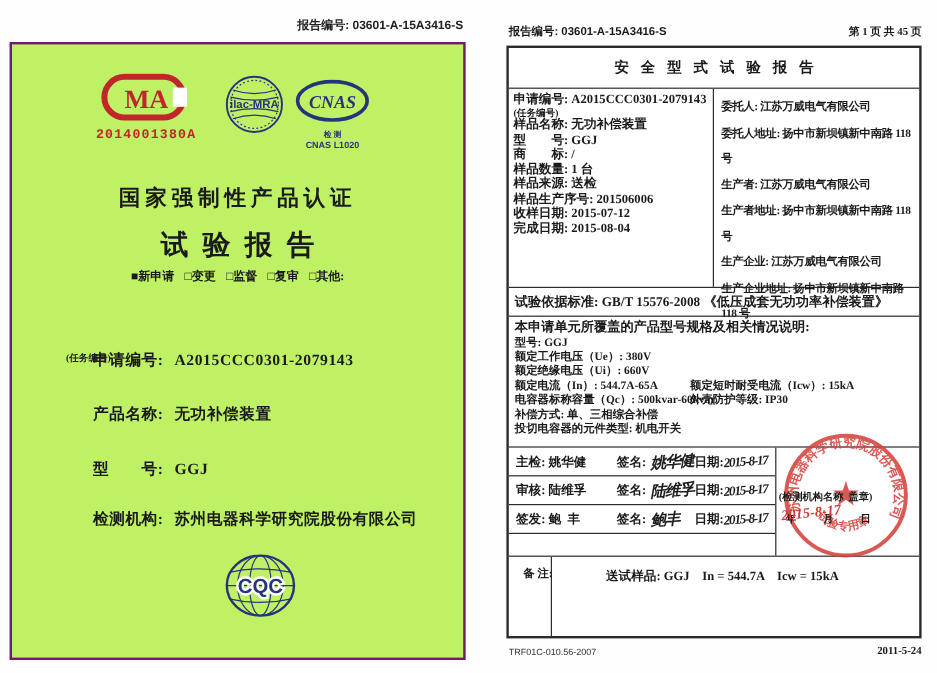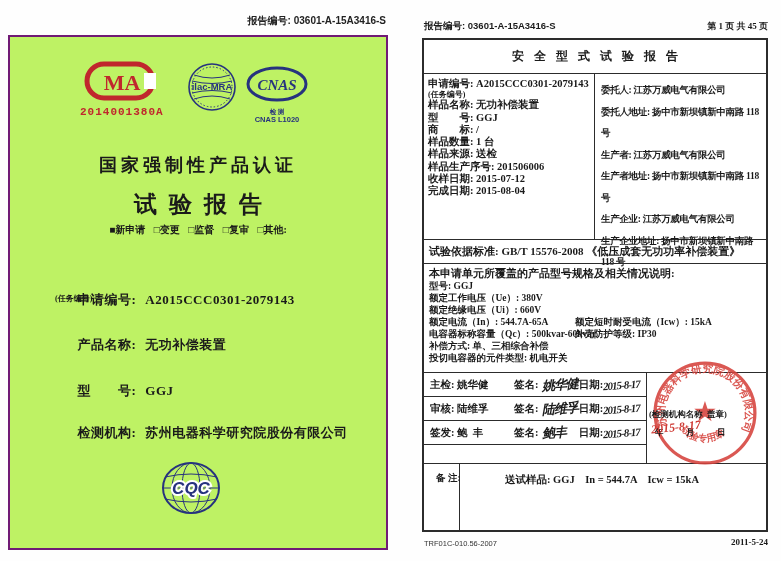--- a/index.html
+++ b/index.html
@@ -17,21 +17,21 @@
   .cnas-wrap{left:234px;top:29px;width:66px;text-align:center;color:#27337e;}
   .cnas-s1{font-size:6.5px;line-height:7px;font-weight:bold;}
   .cnas-s2{font-size:7.5px;line-height:9px;font-weight:bold;font-family:"Liberation Sans",sans-serif;}
   .lp-title1{left:0;top:116px;width:376px;text-align:center;font-size:18px;font-weight:bold;letter-spacing:4px;}
   .lp-title2{left:0;top:152px;width:376px;text-align:center;font-size:23px;font-weight:bold;letter-spacing:12px;text-indent:12px;}
   .lp-checks{left:0;top:186px;width:376px;text-align:center;font-size:10px;font-weight:bold;}
   .lp-checks span{margin:0 3px;}
   .lp-field{left:45px;font-size:13px;font-weight:bold;letter-spacing:0.5px;white-space:pre;}
   .lp-field .val{margin-left:9px;}
   .lp-note{left:45px;font-size:8px;font-weight:bold;}
-  .cqc-wrap{left:150px;top:424px;font-style:italic;}
+  .cqc-wrap{left:176px;top:424px;}
 
   
   .rp-head-l{left:424px;top:20px;font-family:"Liberation Sans",sans-serif;font-weight:bold;font-size:9.5px;}
   .rp-head-r{right:13px;top:20px;font-size:9px;font-weight:bold;}
   .rtable{left:422px;top:38px;width:346px;height:494px;border:2px solid #2c2c2c;background:#fff;
           box-sizing:border-box;display:flex;flex-direction:column;}
   .rtable .row{border-bottom:1.5px solid #2c2c2c;box-sizing:border-box;flex-shrink:0;}
   .r-title{height:34px;display:flex;align-items:center;justify-content:center;
            font-size:12px;font-weight:bold;letter-spacing:10px;text-indent:10px;}
   .r-info{height:166px;display:flex;}

